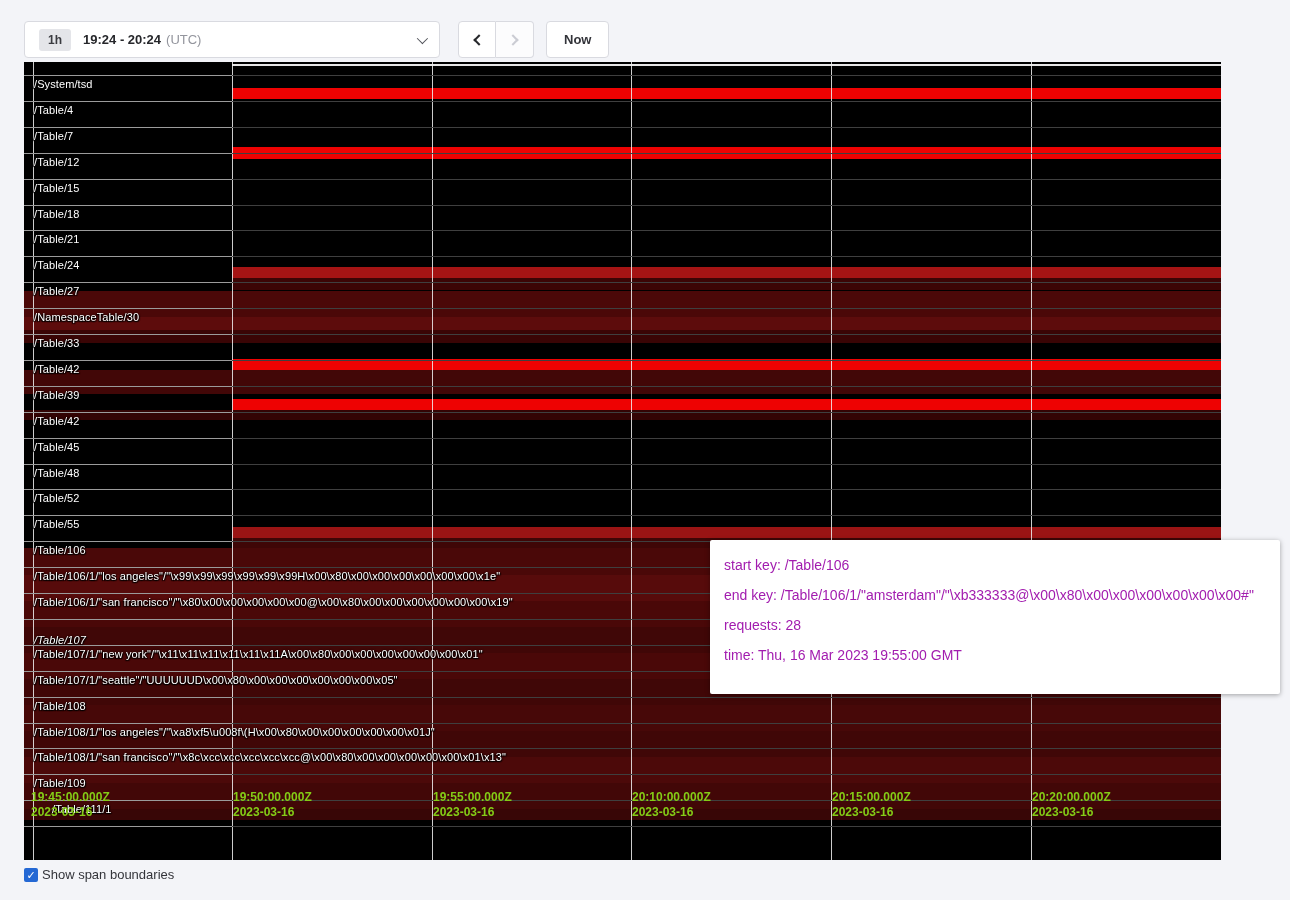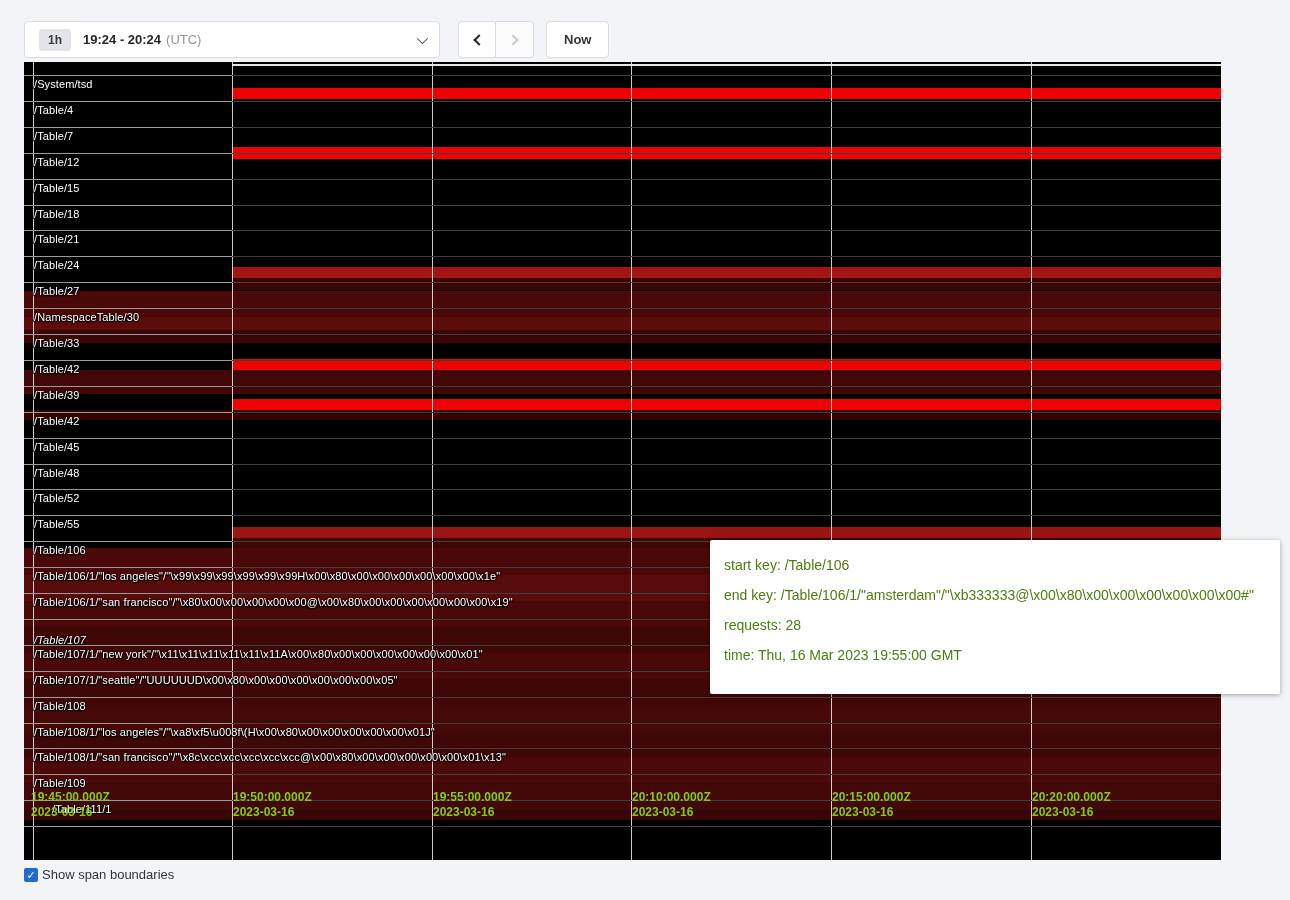--- a/index.html
+++ b/index.html
@@ -65,21 +65,21 @@
     position:absolute; top:728px; font-size:12px; font-weight:700; color:#84cc16;
     z-index:3; line-height:15px; white-space:nowrap;
   }
 
   
   .tooltip {
     position:absolute; left:686px; top:478px; width:570px; min-height:154px;
     background:#fff; z-index:10; padding:17px 14px 4px 14px; border-radius:2px;
     box-shadow:0 1px 5px rgba(0,0,0,0.35);
   }
-  .tooltip p { font-size:14px; color:#4d7c0f; margin-bottom:14px; white-space:nowrap; overflow:hidden; }
+  .tooltip p { font-size:14px; color:#a21caf; margin-bottom:14px; white-space:nowrap; overflow:hidden; }
 
   
   .footer-row { position:absolute; left:24px; top:867px; display:flex; align-items:center; }
   .checkbox {
     width:14px; height:14px; background:#2468d4; border-radius:2px; color:#fff;
     font-size:11px; line-height:14px; text-align:center; cursor:pointer; flex:0 0 auto;
   }
   .checkbox-label { font-size:13px; color:#33343a; margin-left:4px; }
 </style>
 </head>

